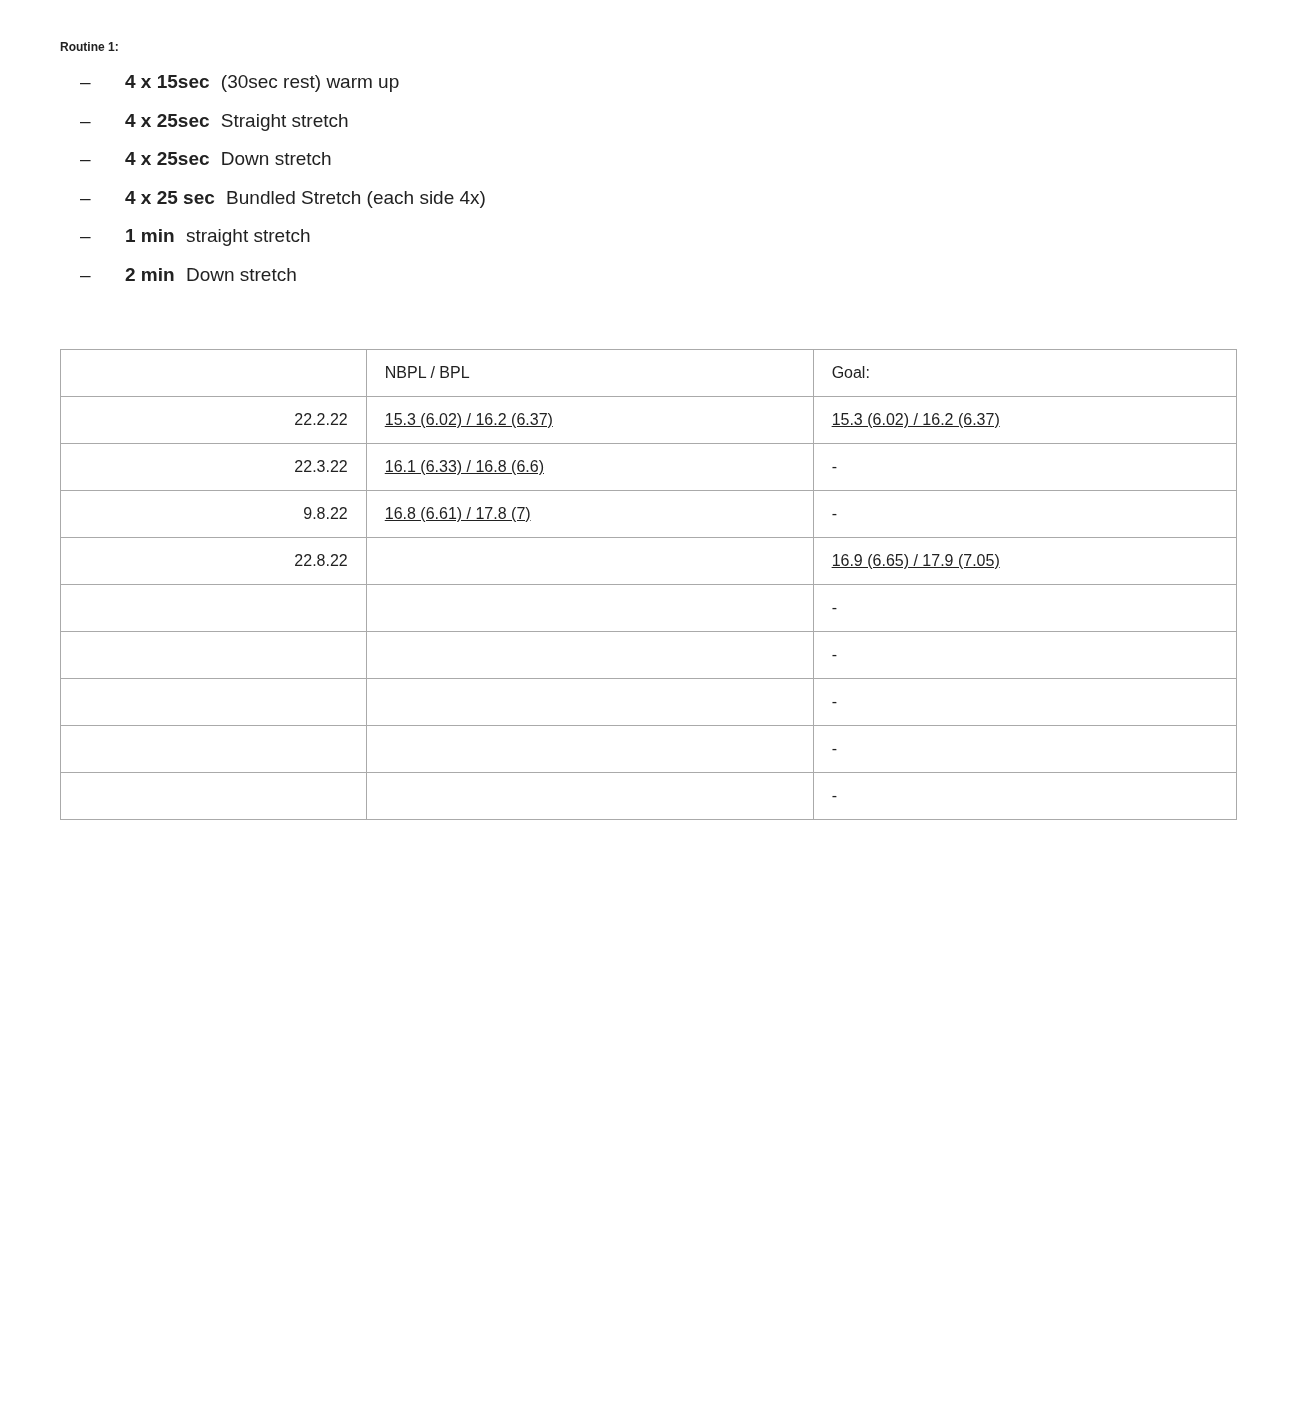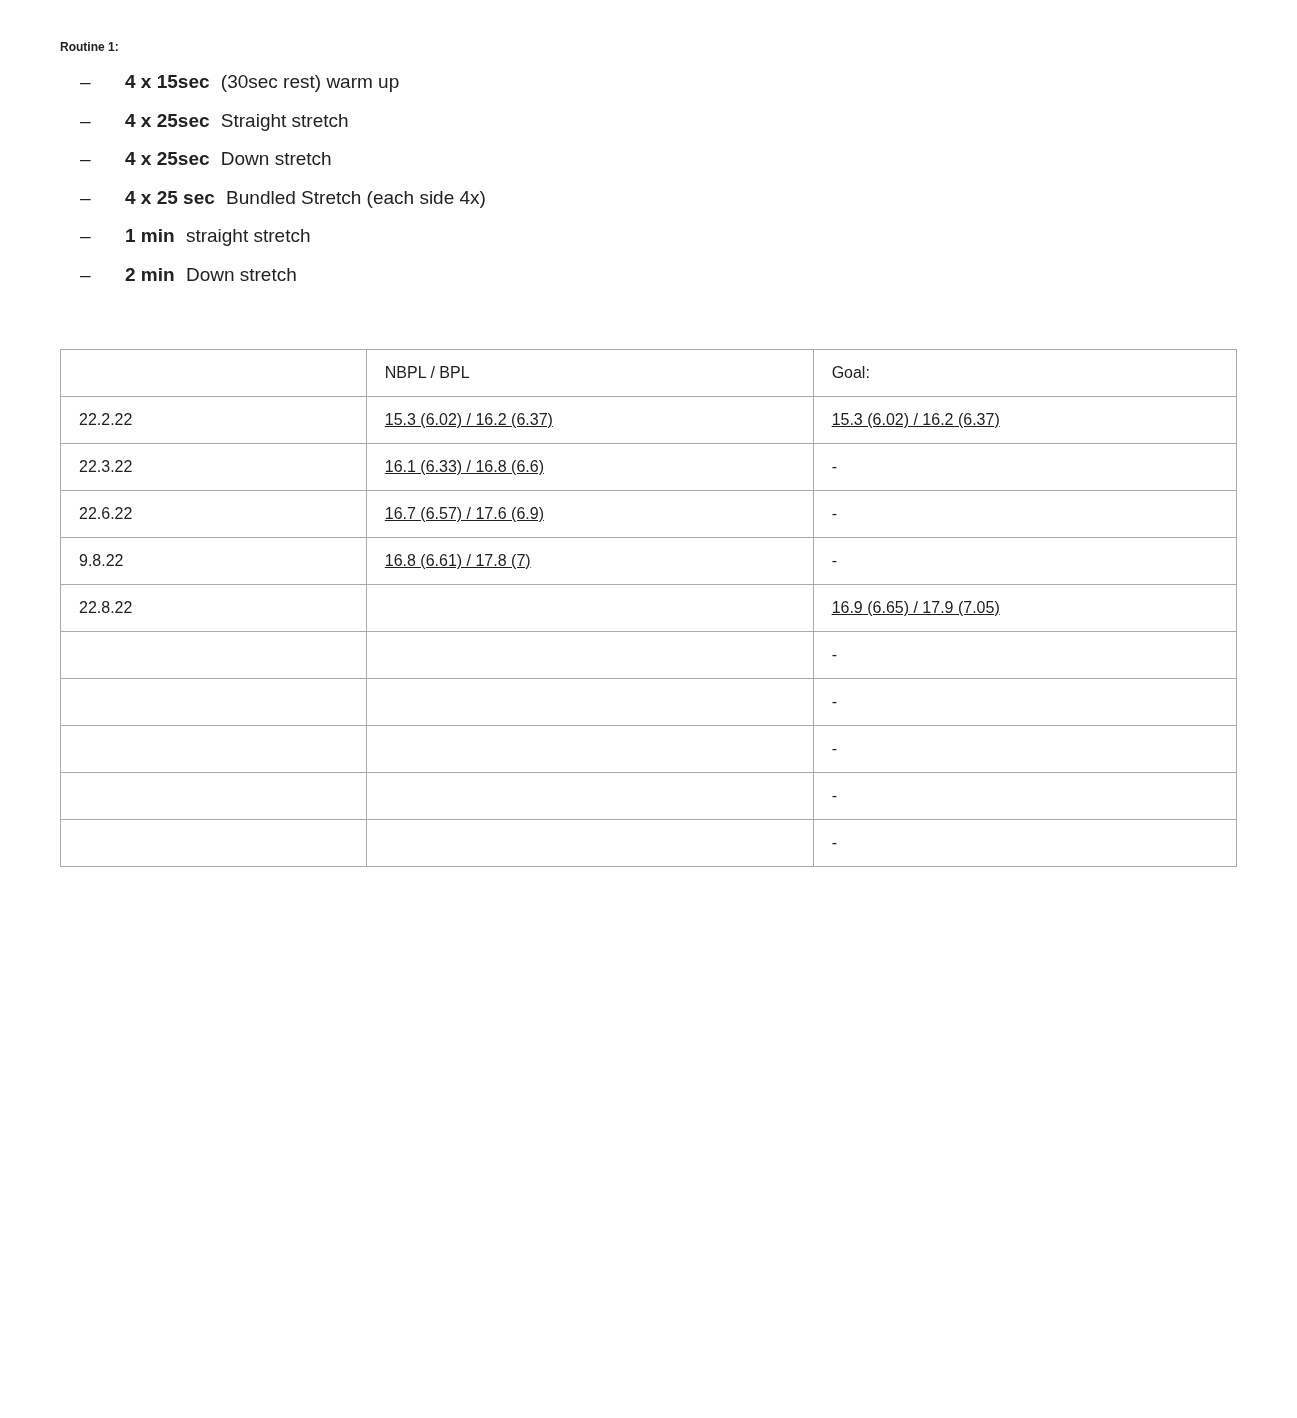--- a/index.html
+++ b/index.html
@@ -70,20 +70,21 @@
       font-weight: normal;
       background: #ffffff;
     }
 
     .data-table td {
       font-weight: normal;
     }
 
     .data-table .col-date {
       width: 260px;
+      text-align: right;
     }
 
     .data-table .col-nbpl {
       width: 380px;
     }
 
     .data-table .col-goal {
       width: 360px;
     }
   </style>
@@ -135,25 +136,20 @@
           <td class="col-date">22.2.22</td>
           <td class="col-nbpl"><u>15.3 (6.02) / 16.2 (6.37)</u></td>
           <td class="col-goal"><u>15.3 (6.02) / 16.2 (6.37)</u></td>
         </tr>
         <tr>
           <td class="col-date">22.3.22</td>
           <td class="col-nbpl"><u>16.1 (6.33) / 16.8 (6.6)</u></td>
           <td class="col-goal">-</td>
         </tr>
         <tr>
-          <td class="col-date">22.6.22</td>
-          <td class="col-nbpl"><u>16.7 (6.57) / 17.6 (6.9)</u></td>
-          <td class="col-goal">-</td>
-        </tr>
-        <tr>
           <td class="col-date">9.8.22</td>
           <td class="col-nbpl"><u>16.8 (6.61) / 17.8 (7)</u></td>
           <td class="col-goal">-</td>
         </tr>
         <tr>
           <td class="col-date">22.8.22</td>
           <td class="col-nbpl"></td>
           <td class="col-goal"><u>16.9 (6.65) / 17.9 (7.05)</u></td>
         </tr>
         <tr>

